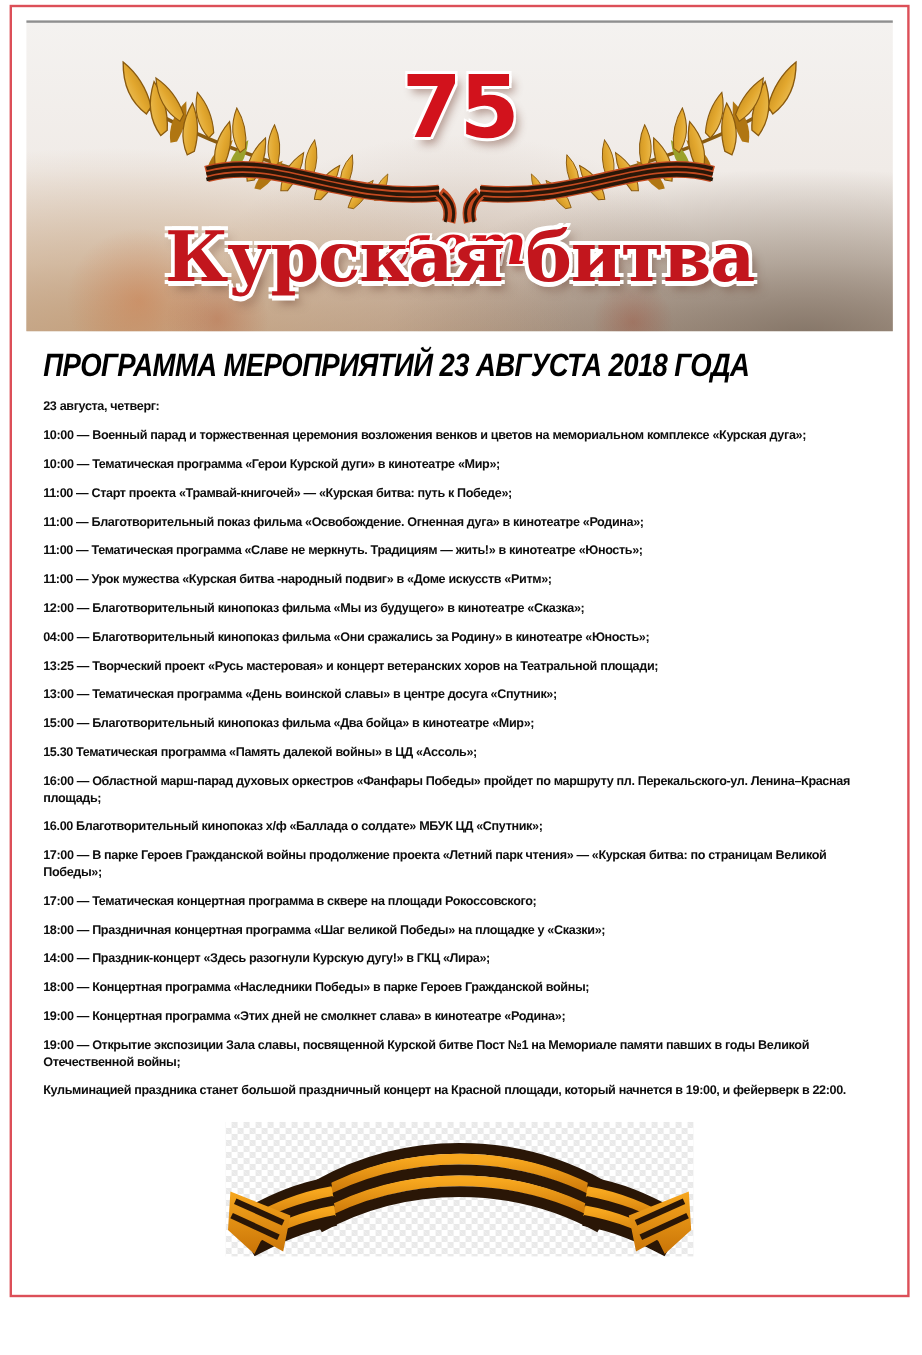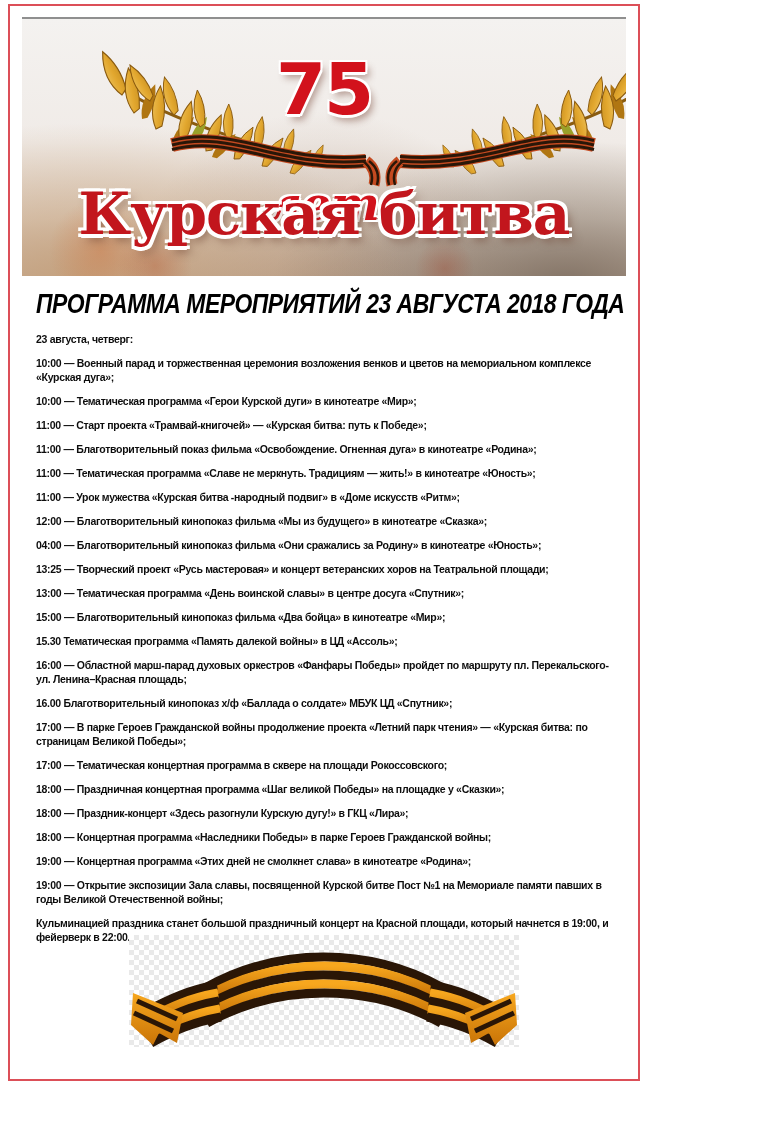--- a/index.html
+++ b/index.html
@@ -1,18 +1,18 @@
 <!DOCTYPE html>
 <html><head>
 <meta charset="utf-8">
 <style>
   html,body{margin:0;padding:0;background:#fff;}
   .page{position:relative;width:768px;height:1129px;background:#fff;overflow:hidden;
         font-family:"Liberation Sans",sans-serif;}
-  .frame{position:absolute;left:8px;top:4px;width:632px;height:1077px;box-sizing:border-box;
+  .frame{position:absolute;left:8px;top:4px;width:750px;height:1077px;box-sizing:border-box;
          border:2px solid #dc4f58;background:#fff;}
 
   
   .header-art{position:relative;margin:11px 12px 0 12px;height:257px;overflow:hidden;
     border-top:2px solid #8f8f8f;
     background:
       radial-gradient(circle at 13% 90%, rgba(205,110,55,.40), rgba(205,110,55,0) 9%),
       radial-gradient(circle at 22% 96%, rgba(180,80,40,.35), rgba(180,80,40,0) 7%),
       radial-gradient(circle at 70% 97%, rgba(160,60,35,.30), rgba(160,60,35,0) 6%),
       radial-gradient(ellipse at 10% 100%, rgba(196,158,120,.85), rgba(196,158,120,0) 42%),
@@ -120,21 +120,21 @@
           <p class="event">04:00 — Благотворительный кинопоказ фильма «Они сражались за Родину» в кинотеатре «Юность»;</p>
           <p class="event">13:25 — Творческий проект «Русь мастеровая» и концерт ветеранских хоров на Театральной площади;</p>
           <p class="event">13:00 — Тематическая программа «День воинской славы» в центре досуга «Спутник»;</p>
           <p class="event">15:00 — Благотворительный кинопоказ фильма «Два бойца» в кинотеатре «Мир»;</p>
           <p class="event">15.30 Тематическая программа «Память далекой войны» в ЦД «Ассоль»;</p>
           <p class="event">16:00 — Областной марш-парад духовых оркестров «Фанфары Победы» пройдет по маршруту пл. Перекальского-ул. Ленина–Красная площадь;</p>
           <p class="event">16.00 Благотворительный кинопоказ х/ф «Баллада о солдате» МБУК ЦД «Спутник»;</p>
           <p class="event">17:00 — В парке Героев Гражданской войны продолжение проекта «Летний парк чтения» — «Курская битва: по страницам Великой Победы»;</p>
           <p class="event">17:00 — Тематическая концертная программа в сквере на площади Рокоссовского;</p>
           <p class="event">18:00 — Праздничная концертная программа «Шаг великой Победы» на площадке у «Сказки»;</p>
-          <p class="event">18:00 — Праздник-концерт «Здесь разогнули Курскую дугу!» в ГКЦ «Лира»;</p>
+          <p class="event">14:00 — Праздник-концерт «Здесь разогнули Курскую дугу!» в ГКЦ «Лира»;</p>
           <p class="event">18:00 — Концертная программа «Наследники Победы» в парке Героев Гражданской войны;</p>
           <p class="event">19:00 — Концертная программа «Этих дней не смолкнет слава» в кинотеатре «Родина»;</p>
           <p class="event">19:00 — Открытие экспозиции Зала славы, посвященной Курской битве Пост №1 на Мемориале памяти павших в годы Великой Отечественной войны;</p>
         </div>
       <p class="event">Кульминацией праздника станет большой праздничный концерт на Красной площади, который начнется в 19:00, и фейерверк в 22:00.</p>
     </div>
 
     <div class="ribbon-wrap">
       <svg width="390" height="112" viewBox="0 0 390 112">
         <defs>

